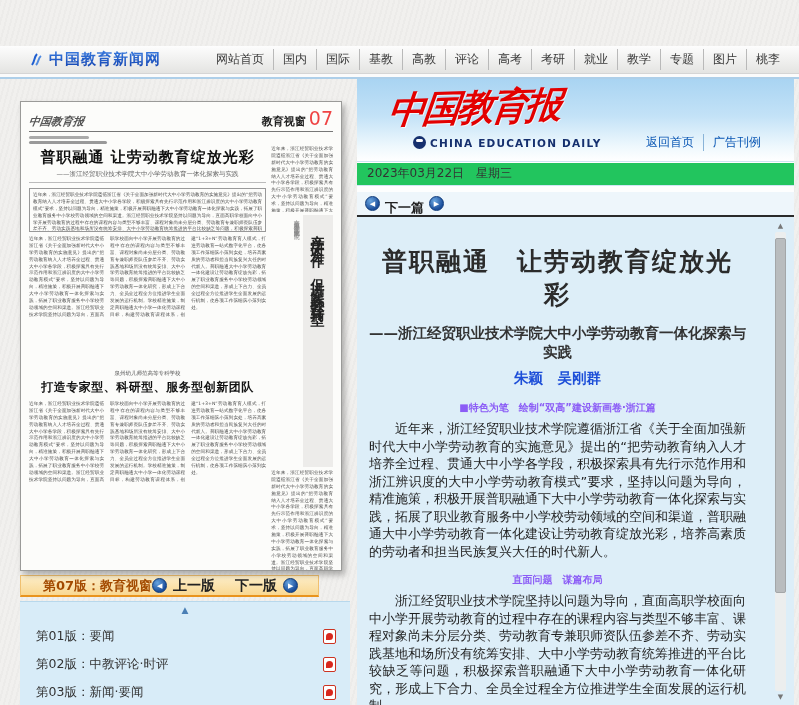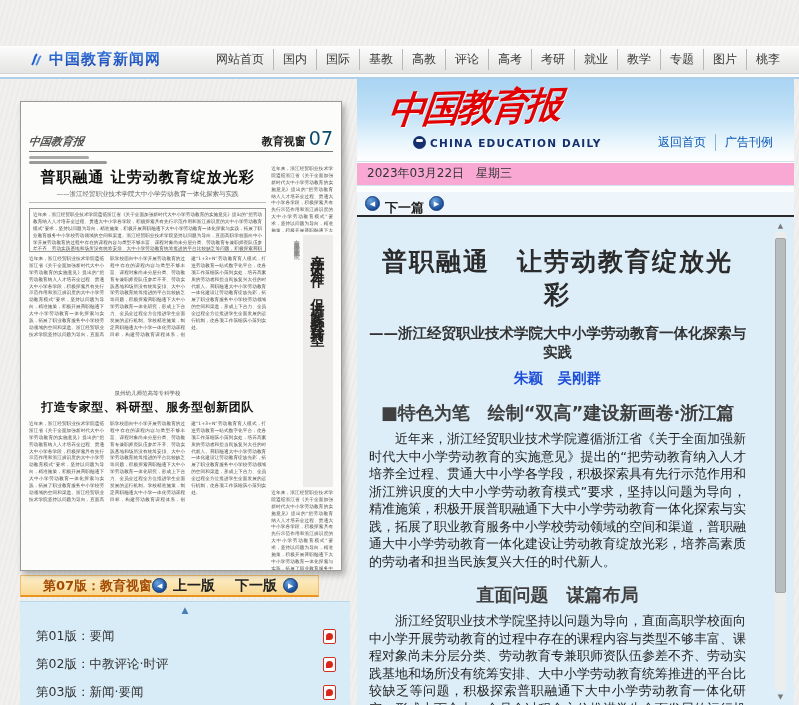--- a/index.html
+++ b/index.html
@@ -39,21 +39,21 @@
 
   
   .paper {
     margin-top:22px; width:322px; height:470px; background:#fcfcfa;
     border:1px solid #9a9a98; box-shadow:3px 4px 6px rgba(0,0,0,0.28);
     padding:5px 8px; overflow:hidden; cursor:pointer; position:relative;
   }
   .paper-head { display:flex; justify-content:space-between; align-items:flex-end; border-bottom:1px solid #777; padding-bottom:2px; }
   .paper-brand { font-family:"DejaVu Serif","Liberation Serif",serif; font-style:italic; font-weight:bold; font-size:11px; color:#555; transform:skewX(-8deg); }
   .paper-edition { font-size:11px; font-weight:bold; color:#222; display:flex; align-items:baseline; gap:3px; }
-  .paper-edition .no { font-size:19px; font-weight:normal; color:#0c4a6e;margin-top:20px; }
+  .paper-edition .no { font-size:19px; font-weight:normal; color:#ef4444; }
   .paper-badge { margin:4px 0 2px; width:78px; }
   .paper-badge .b1 { width:60px; height:3px; background:#aaa; border-radius:2px; margin-bottom:2px; }
   .paper-badge .b2 { width:78px; height:3px; background:#999; border-radius:2px; }
   .paper-grid { display:flex; gap:5px; margin-top:2px; }
   .paper-main { width:238px; }
   .paper-h1 { font-size:15px; font-weight:bold; color:#111; text-align:center; letter-spacing:1px; margin-top:2px; }
   .paper-sub { font-size:6.5px; color:#666; text-align:center; margin:3px 0 5px; border-bottom:1px solid #bbb; padding-bottom:3px; }
   .tiny { font-size:4.6px; line-height:1.5; color:#4a4a4a; text-align:justify; overflow:hidden; word-break:break-all; }
   .lead-box { border:1px solid #999; padding:3px; height:44px; margin-bottom:4px; }
   .cols3 { column-count:3; column-gap:6px; height:128px; }
@@ -107,42 +107,42 @@
     position:absolute; left:32px; top:4px;
     font-family:"DejaVu Serif","Liberation Serif",serif; font-style:italic; font-weight:bold;
     font-size:37px; letter-spacing:-3px; color:#e30000;
     transform:skewX(-8deg) rotate(-2deg);
     text-shadow:1px 1px 0 rgba(255,255,255,0.7);
   }
   .masthead-en { position:absolute; left:56px; top:57px; display:flex; align-items:center; gap:4px; }
   .ced-logo { width:13px; height:13px; border-radius:50%; background:#16306e; position:relative; }
   .ced-logo::after { content:""; position:absolute; left:3px; top:3px; width:7px; height:3px; background:#fff; border-radius:2px; }
   .masthead-en .en { font-size:10.5px; font-weight:bold; color:#16306e; letter-spacing:1.2px; }
-  .mast-links { position:absolute; right:12px; bottom:10px; display:flex; align-items:center; }
+  .mast-links { position:absolute; right:24px; bottom:10px; display:flex; align-items:center; }
   .mast-links .lnk { font-size:12px; color:#0a57b4; cursor:pointer; padding:0 9px; white-space:nowrap; }
   .mast-links .lnk + .lnk { border-left:1px solid #8ab4d8; }
   .date-bar {
-    height:24px; background:#f9a8d4; border-top:1px solid #ffffff; border-bottom:1px solid #d0e6f4;
+    height:24px; background:#22c55e; border-top:1px solid #ffffff; border-bottom:1px solid #d0e6f4;
     display:flex; align-items:center; padding-left:10px; font-size:12px; color:#333;
   }
   .spacer { height:7px; background:#fdfefe; }
 
   .art-nav {
     height:25px; background:#eef6fb; display:flex; align-items:center; gap:5px; padding:0 8px;
   }
   .art-nav .lbl { font-size:13px; font-weight:bold; color:#222; cursor:pointer;margin-top:8px; }
   .art-nav.top { border-bottom:2px solid #2a2a2a; }
   .art-nav.bottom { height:45px; border-top:2px solid #2a2a2a; background:#e6f3fa; align-items:flex-start; padding-top:8px; }
 
   .art-body { height:491px; background:#ddeef8; position:relative; overflow:hidden; }
   .art-scroll { height:100%; overflow:hidden; padding:20px 48px 0 12px; }
   .art-title { text-align:center; font-size:25px; font-weight:bold; color:#2b2b2b; font-family:"DejaVu Serif","Liberation Serif",serif; letter-spacing:2px; margin-top:8px; }
   .art-subtitle { text-align:center; font-size:14.5px; font-weight:bold; color:#333; margin-top:13px; }
   .art-authors { text-align:center; font-size:14.5px; font-weight:bold; color:#1d4ed8; margin-top:7px; }
-  .art-h { text-align:center; font-size:18px; font-weight:bold; color:#404040; margin:13px 0 5px; }
+  .art-h { text-align:center; font-size:10px; font-weight:bold; color:#8b5cf6; margin:13px 0 5px; }
   .art-p { font-size:13px; line-height:17.5px; color:#1f1f1f; text-align:justify; text-indent:2em; }
 
   
   .sbar { position:absolute; right:7px; top:5px; bottom:5px; width:13px; }
   .sbar .track { position:absolute; left:1px; right:1px; top:10px; bottom:10px; background:#eceeee; border-radius:2px; }
   .sbar .thumb { position:absolute; left:1px; right:1px; top:16px; height:74%; background:#b9bcbe; border:1px solid #a3a6a8; border-radius:2px; cursor:grab; }
   .sbar .arr { position:absolute; left:0; width:13px; font-size:7px; color:#777; text-align:center; cursor:pointer; }
   .sbar .arr.up { top:0; }
   .sbar .arr.dn { bottom:0; }
 

